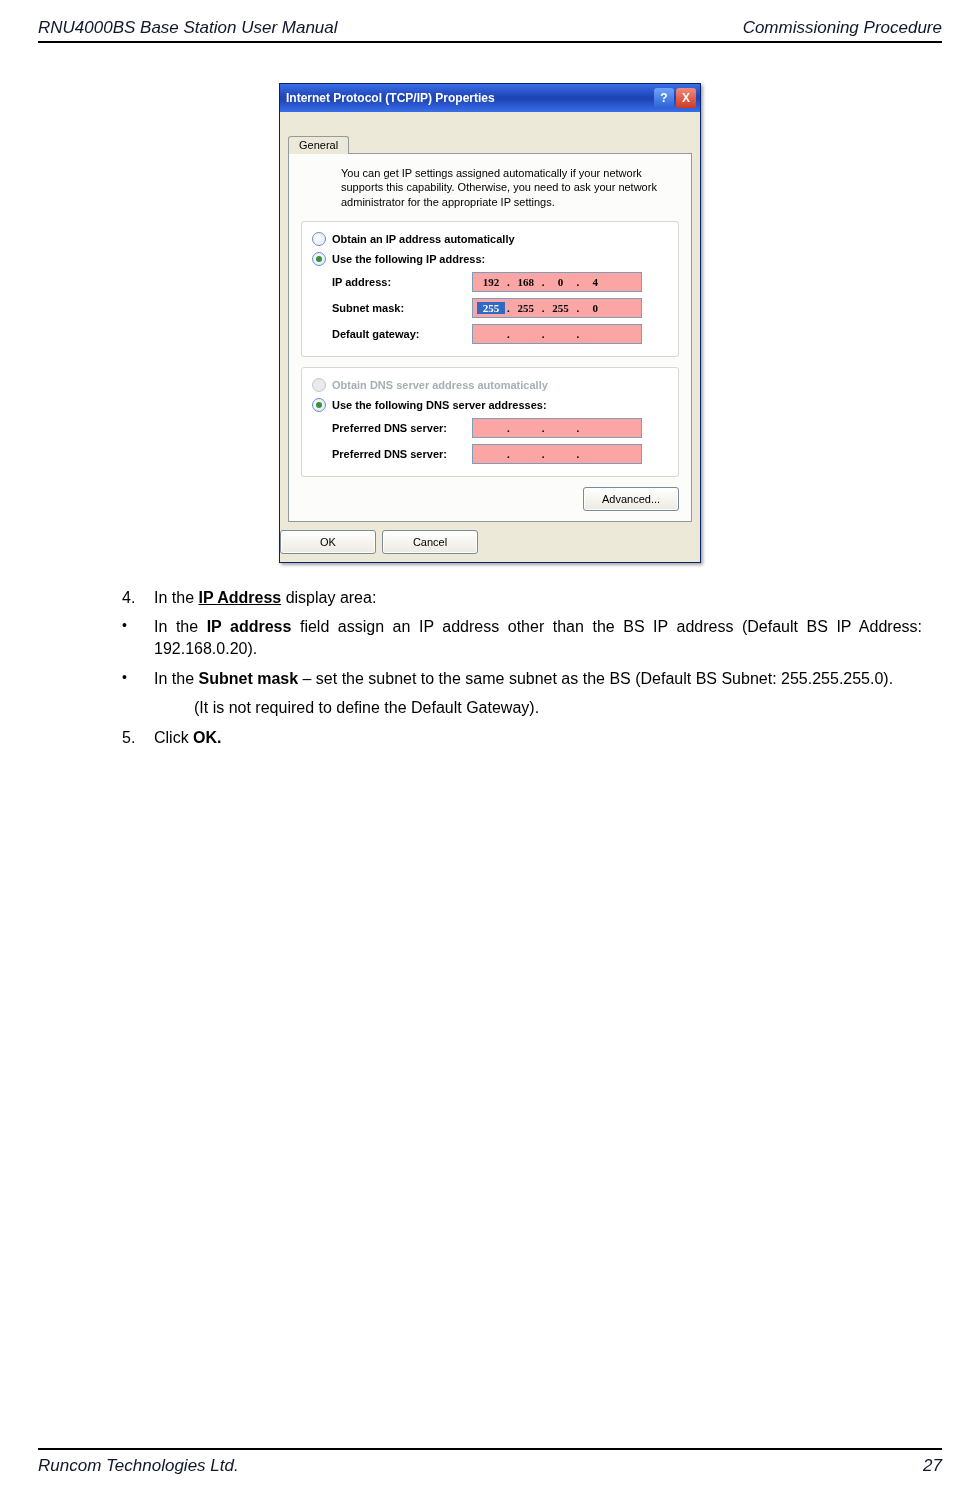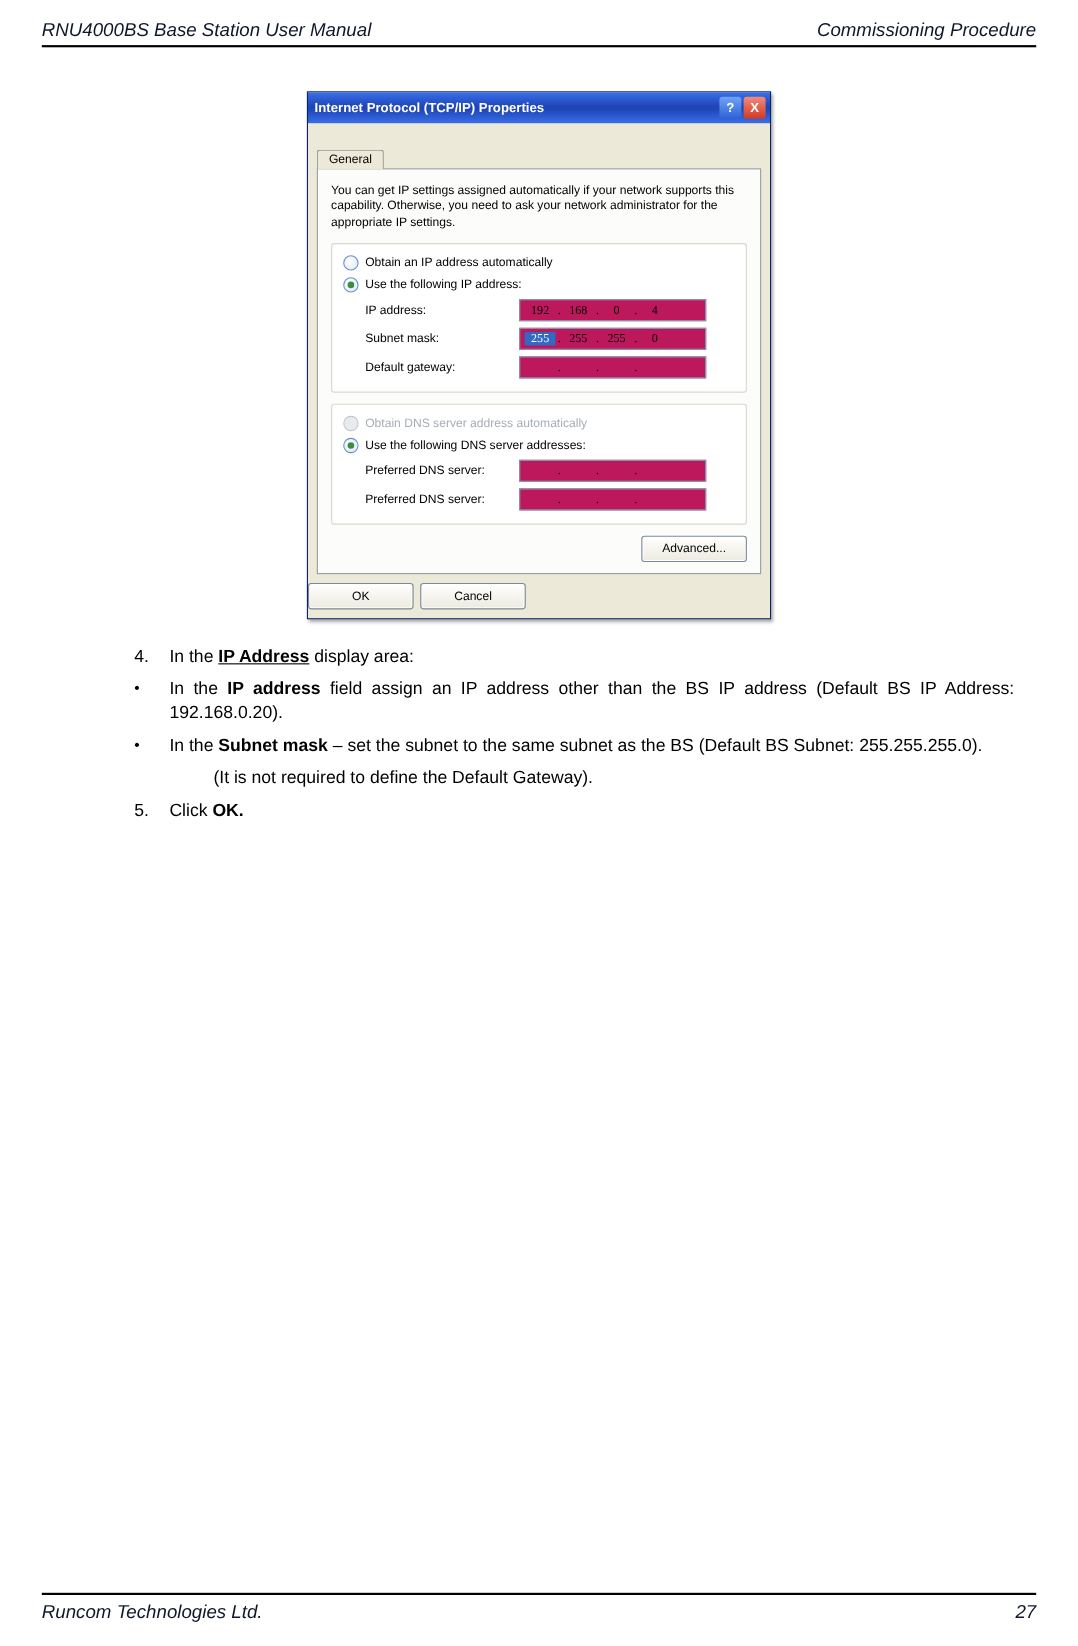--- a/index.html
+++ b/index.html
@@ -89,29 +89,31 @@
     border: 1px solid #919b9c;
     padding: 12px 12px 10px 12px;
     background: #fcfcfa;
     position: relative;
     z-index: 1;
   }
   .intro {
     font-size: 11px;
     line-height: 1.3;
     margin-bottom: 12px;
+    margin-left: 40px;
   }
 
   .fieldset {
     border: 1px solid #d7d7cf;
     border-radius: 3px;
     padding: 10px 10px 12px 10px;
     margin-bottom: 10px;
     background: #fff;
     position: relative;
+    font-weight: bold;
   }
   .radio-row {
     display: flex; align-items: center;
     margin-bottom: 6px;
     font-size: 11px;
   }
   .radio-row.disabled { color:#a7aeb5; }
   .radio-outer {
     width: 12px; height: 12px;
     border-radius: 50%;
@@ -130,21 +132,21 @@
     display: grid;
     grid-template-columns: 140px 170px;
     row-gap: 6px;
     align-items: center;
     margin-left: 20px;
     margin-top: 4px;
   }
   .kv-label { font-size: 11px; }
   .ip-input {
     border: 1px solid #7f9db9;
-    background: #be185d;
+    background: #fca5a5;
     height: 18px;
     display: flex;
     align-items: center;
     font-family: "MS Sans Serif","Tahoma";
     font-size: 11px;
     padding: 0 4px;
   }
   .ip-oct {
     width: 28px;
     text-align: center;

